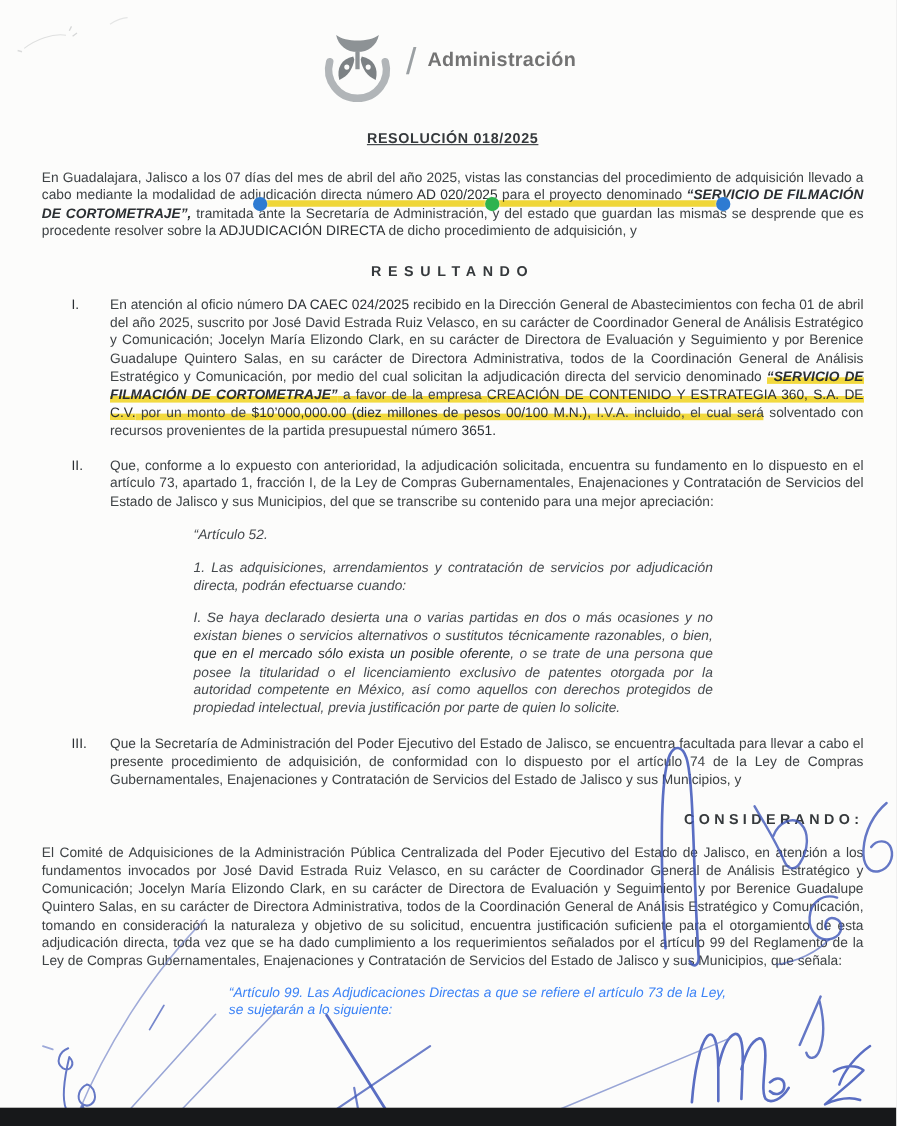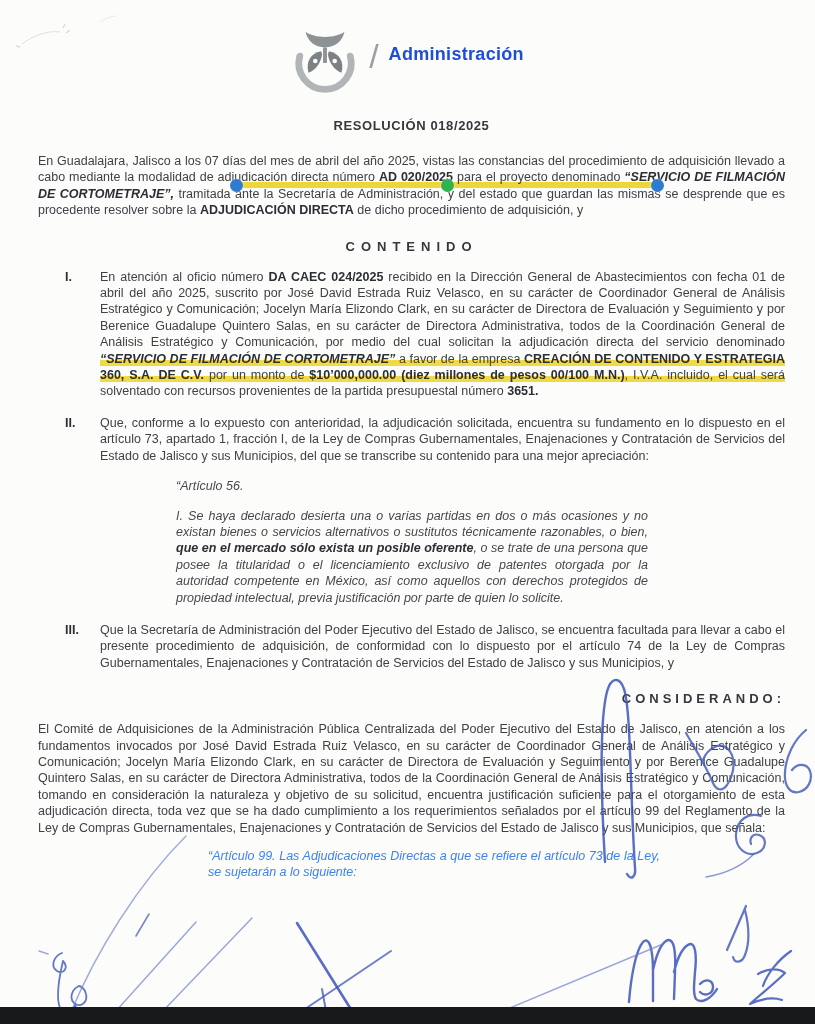--- a/index.html
+++ b/index.html
@@ -4,26 +4,26 @@
 <style>
   html,body{margin:0;padding:0;background:#e8e8e8;}
   .page{position:relative;width:815px;height:1024px;background:#fcfcfb;overflow:hidden;
         font-family:"Liberation Sans", sans-serif;}
   .content{position:relative;padding:0 30px 0 38px;}
 
   
   .logo-row{display:flex;justify-content:center;align-items:center;gap:10px;padding-top:26px;}
   .emblem{width:68px;height:68px;flex:0 0 auto;}
   .logo-slash{font-size:34px;font-weight:300;color:#9ba0a3;line-height:1;transform:translateY(-4px);}
-  .logo-label{font-size:18px;font-weight:bold;color:#1d4ed8;letter-spacing:.3px;transform:translateY(-6px);}
+  .logo-label{font-size:18px;font-weight:bold;color:#737373;letter-spacing:.3px;transform:translateY(-6px);}
 
-  .title{margin-top:24px;text-align:center;font-size:13px;font-weight:bold;color:#35393c;letter-spacing:.6px;}
+  .title{margin-top:24px;text-align:center;font-size:13px;font-weight:bold;color:#35393c;letter-spacing:.6px;text-decoration:underline;}
 
   .doc-text{font-size:12.5px;line-height:16.4px;color:#3e4245;text-align:justify;}
-  .doc-text .b,.num{font-weight:bold;color:#2b2f33;}
+  .doc-text .b,.num{font-weight:normal;color:#2b2f33;}
   .doc-text .bi{font-weight:bold;font-style:italic;color:#2b2f33;}
   .doc-text .hl{background:linear-gradient(rgba(240,210,22,.82),rgba(240,210,22,.82)) left 100%/100% 6px no-repeat;}
 
   .p1{position:relative;margin:20px 0 0 0;}
   .heading{margin-top:20px;text-align:center;font-size:13px;font-weight:bold;color:#35393c;letter-spacing:6px;}
   .heading.consider{letter-spacing:4px;text-align:right;}
 
   .list-item{display:flex;margin:15px 0 0 27px;}
   .list-item .num{flex:0 0 35px;font-size:12.5px;line-height:16.4px;}
   .list-item .itx{flex:1;}
@@ -76,34 +76,35 @@
     <div class="title">RESOLUCIÓN 018/2025</div>
 
     <p class="doc-text p1">
       <span><span>En Guadalajara, Jalisco a los 07 días del mes de abril del año 2025, vistas las constancias del procedimiento de adquisición llevado a cabo mediante la modalidad de adjudicación directa número </span><span class="b">AD 020/2025</span><span> para el proyecto denominado </span><span class="bi">“SERVICIO DE FILMACIÓN DE CORTOMETRAJE”,</span><span> tramitada ante la Secretaría de Administración, y del estado que guardan las mismas se desprende que es procedente resolver sobre la </span><span class="b">ADJUDICACIÓN DIRECTA</span><span> de dicho procedimiento de adquisición, y</span></span>
       <span class="anno-bar" style="background: rgb(240, 210, 22);"></span>
       <span class="anno-dot dot-l" style="background: rgb(46, 123, 210);"></span>
       <span class="anno-dot dot-m" style="background: rgb(46, 179, 79);"></span>
       <span class="anno-dot dot-r" style="background: rgb(46, 123, 210);"></span>
     </p>
 
-    <div class="heading">CONTENIDO</div>
+    <div class="heading">RESULTANDO</div>
 
     <div class="list-item doc-text">
       <span class="num">I.</span>
       <span class="itx"><span>En atención al oficio número </span><span class="b">DA CAEC 024/2025</span><span> recibido en la Dirección General de Abastecimientos con fecha 01 de abril del año 2025, suscrito por José David Estrada Ruiz Velasco, en su carácter de Coordinador General de Análisis Estratégico y Comunicación; Jocelyn María Elizondo Clark, en su carácter de Directora de Evaluación y Seguimiento y por Berenice Guadalupe Quintero Salas, en su carácter de Directora Administrativa, todos de la Coordinación General de Análisis Estratégico y Comunicación, por medio del cual solicitan la adjudicación directa del servicio denominado </span><span class="bi hl">“SERVICIO DE FILMACIÓN DE CORTOMETRAJE”</span><span class="hl"> a favor de la empresa </span><span class="b hl">CREACIÓN DE CONTENIDO Y ESTRATEGIA 360, S.A. DE C.V.</span><span class="hl"> por un monto de </span><span class="b hl">$10’000,000.00 (diez millones de pesos 00/100 M.N.)</span><span class="hl">, I.V.A. incluido, el cual será</span><span> solventado con recursos provenientes de la partida presupuestal número </span><span class="b">3651.</span></span>
     </div>
 
     <div class="list-item doc-text">
       <span class="num">II.</span>
       <span class="itx">Que, conforme a lo expuesto con anterioridad, la adjudicación solicitada, encuentra su fundamento en lo dispuesto en el artículo 73, apartado 1, fracción I, de la Ley de Compras Gubernamentales, Enajenaciones y Contratación de Servicios del Estado de Jalisco y sus Municipios, del que se transcribe su contenido para una mejor apreciación:</span>
     </div>
 
     <div class="quote doc-text">
-      <p>“Artículo 56.</p>
+      <p>“Artículo 52.</p>
+      <p>1. Las adquisiciones, arrendamientos y contratación de servicios por adjudicación directa, podrán efectuarse cuando:</p>
       <p><span>I. Se haya declarado desierta una o varias partidas en dos o más ocasiones y no existan bienes o servicios alternativos o sustitutos técnicamente razonables, o bien, </span><span class="b">que en el mercado sólo exista un posible oferente</span><span>, o se trate de una persona que posee la titularidad o el licenciamiento exclusivo de patentes otorgada por la autoridad competente en México, así como aquellos con derechos protegidos de propiedad intelectual, previa justificación por parte de quien lo solicite.</span></p>
     </div>
 
     <div class="list-item doc-text">
       <span class="num">III.</span>
       <span class="itx">Que la Secretaría de Administración del Poder Ejecutivo del Estado de Jalisco, se encuentra facultada para llevar a cabo el presente procedimiento de adquisición, de conformidad con lo dispuesto por el artículo 74 de la Ley de Compras Gubernamentales, Enajenaciones y Contratación de Servicios del Estado de Jalisco y sus Municipios, y</span>
     </div>
 
     <div class="heading consider">CONSIDERANDO:</div>
 

